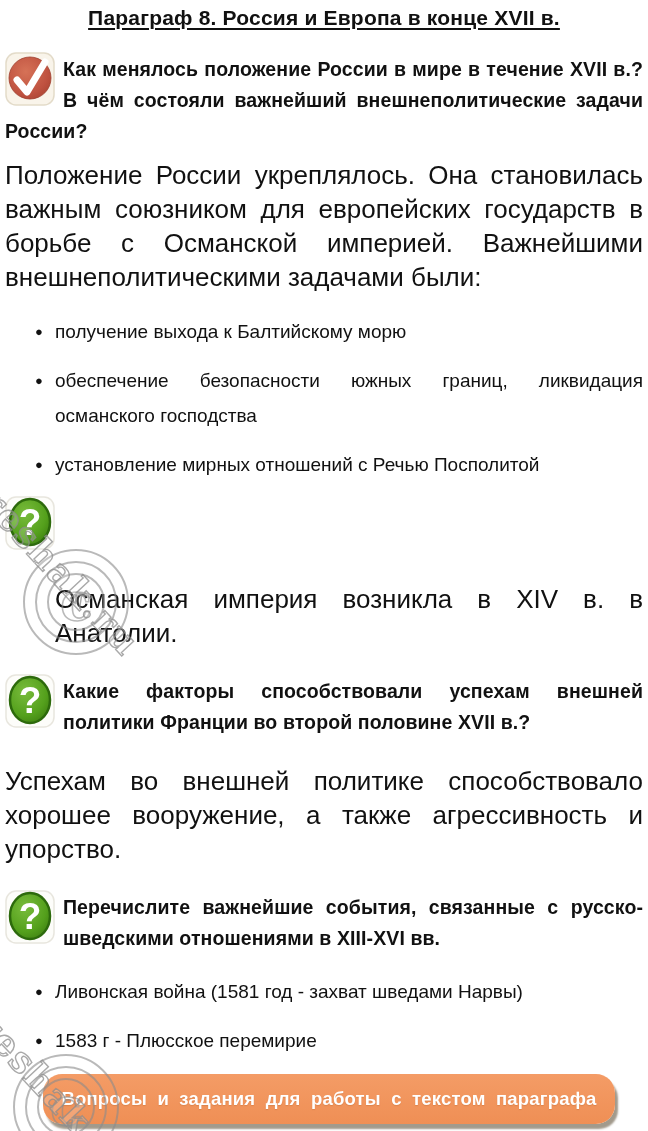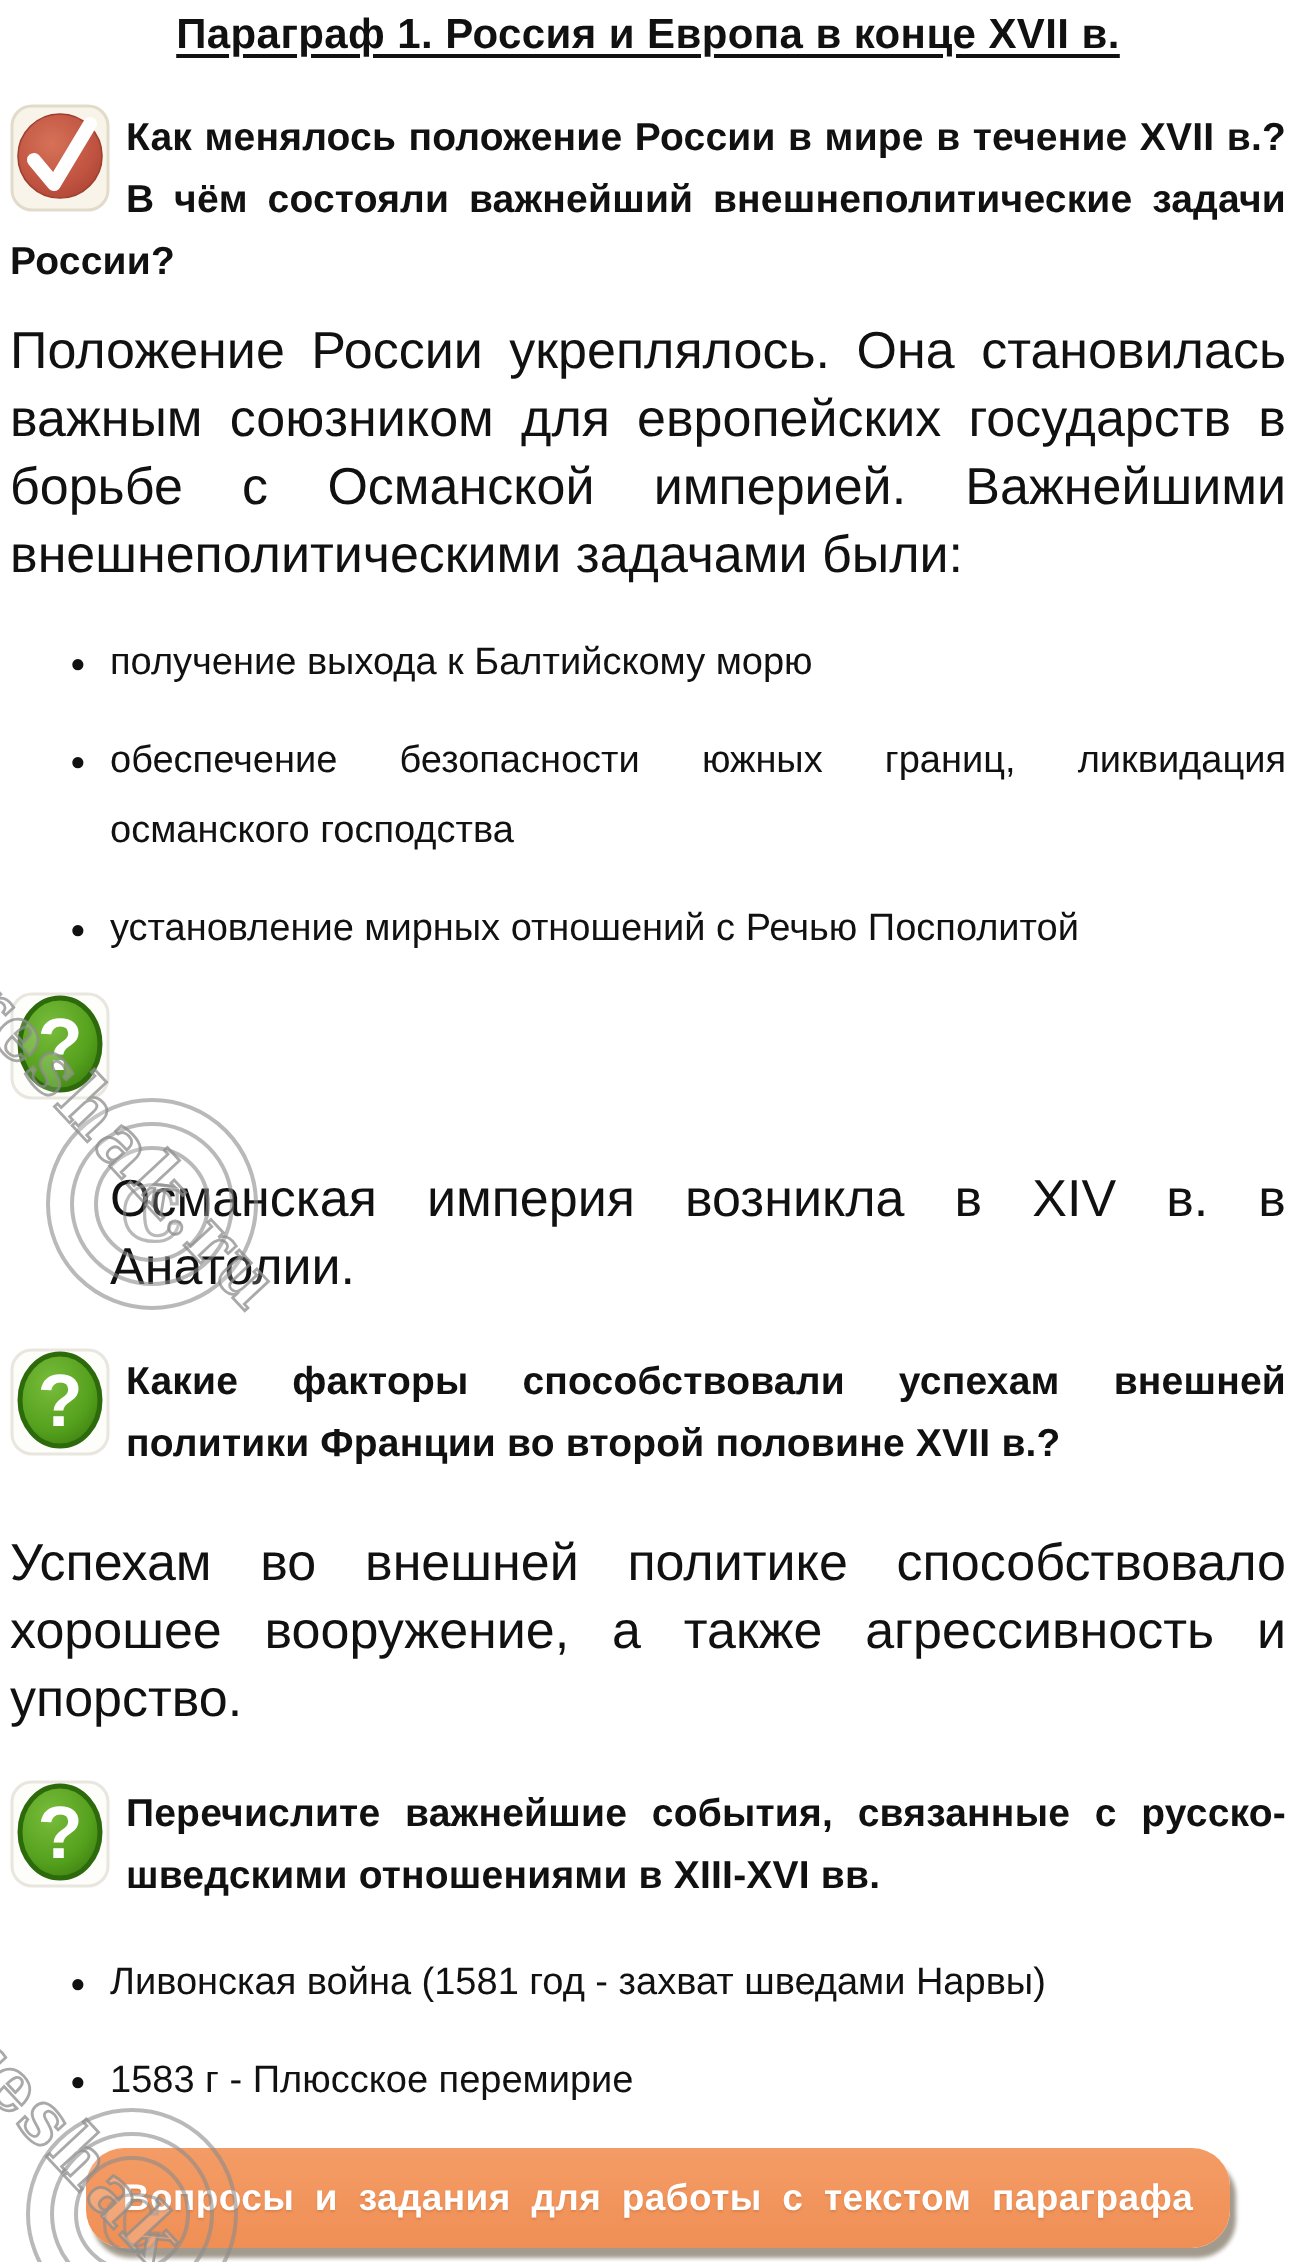--- a/index.html
+++ b/index.html
@@ -132,21 +132,21 @@
   }
   .watermark svg.rings { position: absolute; opacity: 0.6; }
   #watermark-1 { left: 4px; top: 480px; width: 200px; height: 210px; }
   #watermark-1 svg.rings { left: 12px; top: 62px; }
   #watermark-2 { left: 0px; top: 1005px; width: 200px; height: 210px; }
   #watermark-2 svg.rings { left: 6px; top: 42px; }
 </style>
 </head>
 <body>
 
-<h1 class="page-title">Параграф 1. Россия и Европа в конце XVII в.</h1>
+<h1 class="page-title">Параграф 8. Россия и Европа в конце XVII в.</h1>
 
 <div class="q-block">
   <span class="icon-box">
     <svg viewBox="0 0 50 54" xmlns="http://www.w3.org/2000/svg">
       <defs>
         <radialGradient id="redgrad" cx="40%" cy="35%" r="75%">
           <stop offset="0%" stop-color="#d67257"></stop>
           <stop offset="70%" stop-color="#bf5240"></stop>
           <stop offset="100%" stop-color="#ab4432"></stop>
         </radialGradient>

